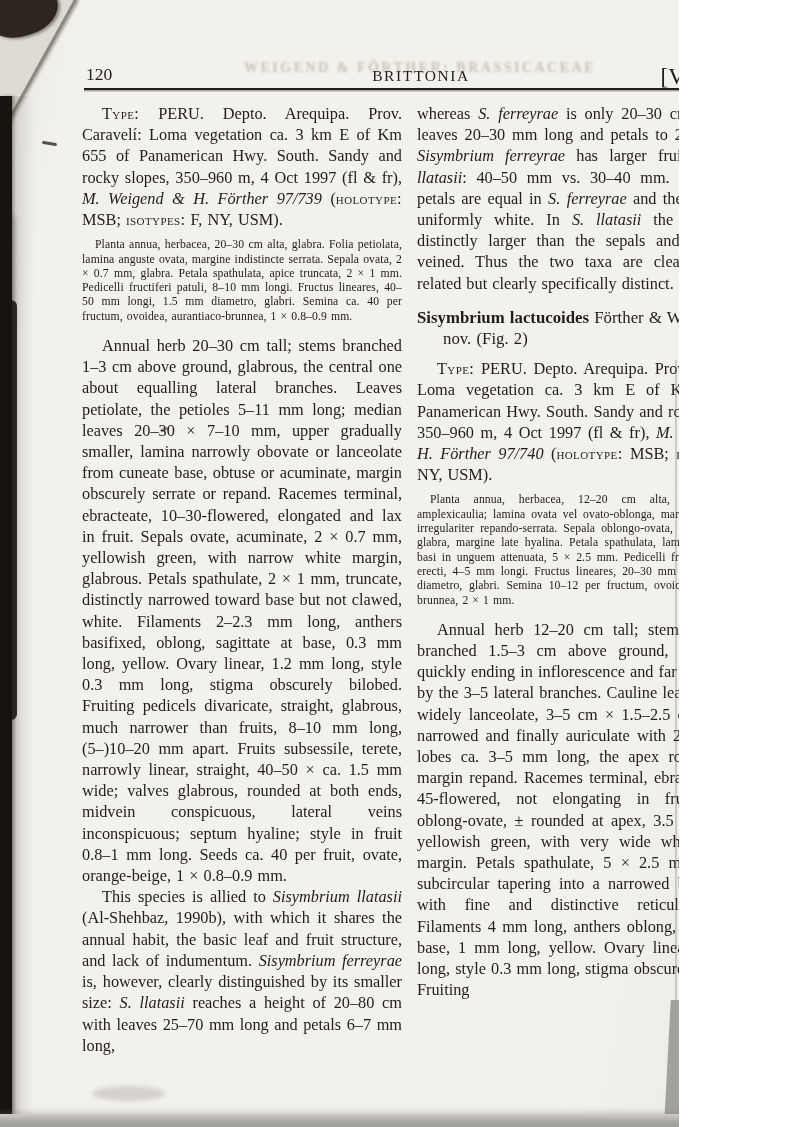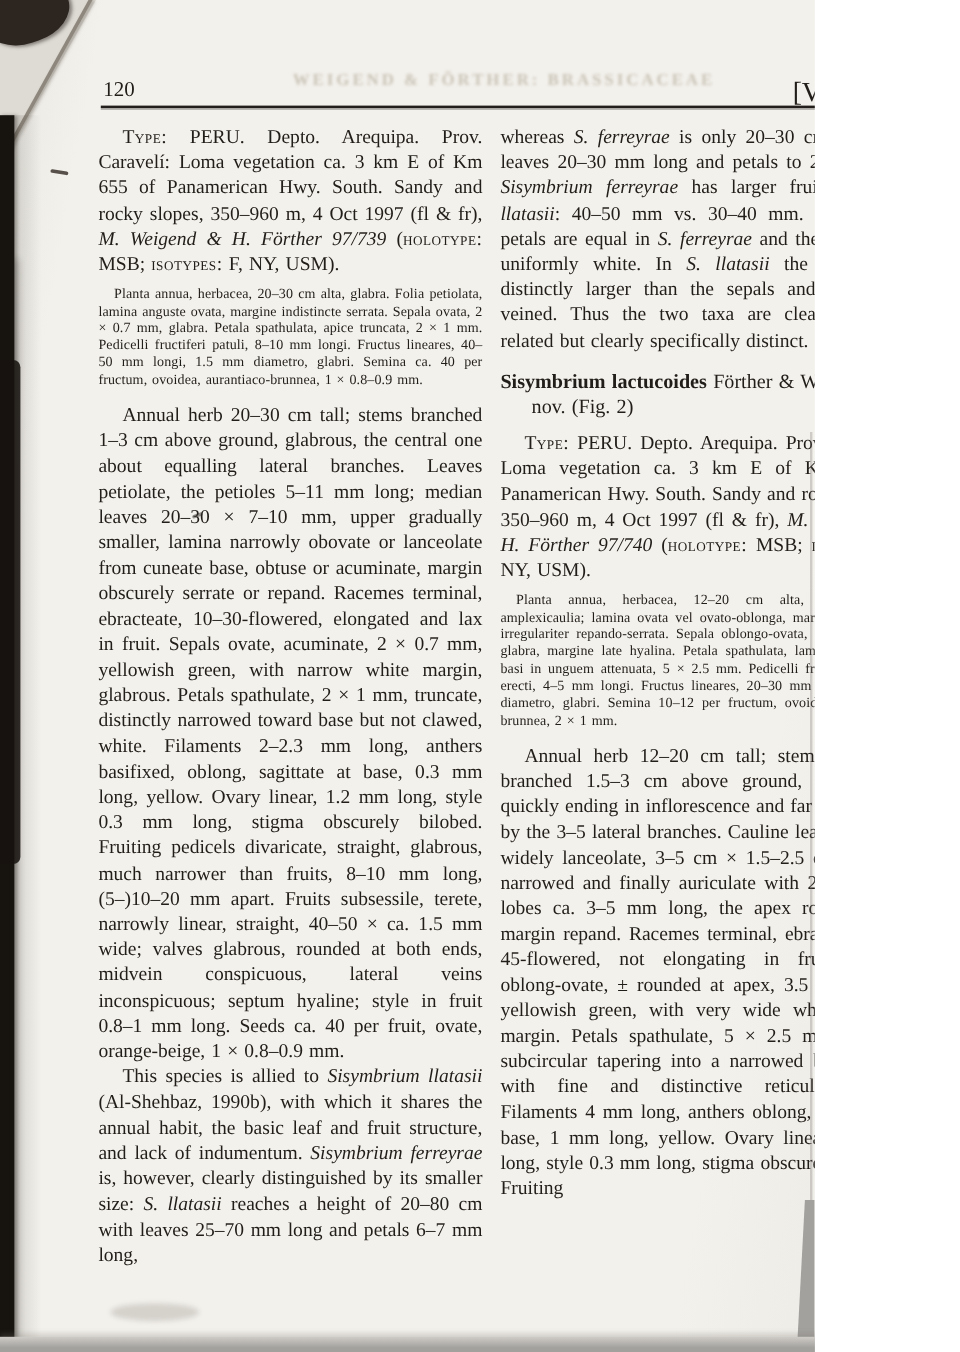--- a/index.html
+++ b/index.html
@@ -62,20 +62,21 @@
     background:rgba(95,88,80,0.22); border-radius:50%; filter:blur(2px); }
   .speck-1 { position:absolute; left:160px; top:428px; width:9px; height:3px; background:rgba(50,45,40,0.5); border-radius:2px; transform:rotate(-20deg); }
 </style>
 </head>
 <body>
 
 <div class="scan">
 
   <span class="ghost">WEIGEND &amp; FÖRTHER: BRASSICACEAE</span>
   <span class="pagenum">120</span>
+  <span class="journal">BRITTONIA</span>
   <span class="vol">[VOL. 51</span>
   <div class="rule"></div>
 
   <div class="col col-left">
     <p class="p-type"><span class="run-sc">Type:</span><span> PERU. Depto. Arequipa. Prov. Caravelí: Loma vegetation ca. 3 km E of Km 655 of Panamerican Hwy. South. Sandy and rocky slopes, 350–960 m, 4 Oct 1997 (fl &amp; fr), </span><span class="run-i">M. Weigend &amp; H. Förther 97/739</span><span> (</span><span class="run-sc">holotype:</span><span> MSB; </span><span class="run-sc">isotypes:</span><span> F, NY, USM).</span></p>
     <p class="p-latin"><span>Planta annua, herbacea, 20–30 cm alta, glabra. Folia petiolata, lamina anguste ovata, margine indistincte serrata. Sepala ovata, 2 × 0.7 mm, glabra. Petala spathulata, apice truncata, 2 × 1 mm. Pedicelli fructiferi patuli, 8–10 mm longi. Fructus lineares, 40–50 mm longi, 1.5 mm diametro, glabri. Semina ca. 40 per fructum, ovoidea, aurantiaco-brunnea, 1 × 0.8–0.9 mm.</span></p>
     <p class="p-body"><span>Annual herb 20–30 cm tall; stems branched 1–3 cm above ground, glabrous, the central one about equalling lateral branches. Leaves petiolate, the petioles 5–11 mm long; median leaves 20–30 × 7–10 mm, upper gradually smaller, lamina narrowly obovate or lanceolate from cuneate base, obtuse or acuminate, margin obscurely serrate or repand. Racemes terminal, ebracteate, 10–30-flowered, elongated and lax in fruit. Sepals ovate, acuminate, 2 × 0.7 mm, yellowish green, with narrow white margin, glabrous. Petals spathulate, 2 × 1 mm, truncate, distinctly narrowed toward base but not clawed, white. Filaments 2–2.3 mm long, anthers basifixed, oblong, sagittate at base, 0.3 mm long, yellow. Ovary linear, 1.2 mm long, style 0.3 mm long, stigma obscurely bilobed. Fruiting pedicels divaricate, straight, glabrous, much narrower than fruits, 8–10 mm long, (5–)10–20 mm apart. Fruits subsessile, terete, narrowly linear, straight, 40–50 × ca. 1.5 mm wide; valves glabrous, rounded at both ends, midvein conspicuous, lateral veins inconspicuous; septum hyaline; style in fruit 0.8–1 mm long. Seeds ca. 40 per fruit, ovate, orange-beige, 1 × 0.8–0.9 mm.</span></p>
     <p class="p-body"><span>This species is allied to </span><span class="run-i">Sisymbrium llatasii</span><span> (Al-Shehbaz, 1990b), with which it shares the annual habit, the basic leaf and fruit structure, and lack of indumentum. </span><span class="run-i">Sisymbrium ferreyrae</span><span> is, however, clearly distinguished by its smaller size: </span><span class="run-i">S. llatasii</span><span> reaches a height of 20–80 cm with leaves 25–70 mm long and petals 6–7 mm long,</span></p>
   </div>
 

